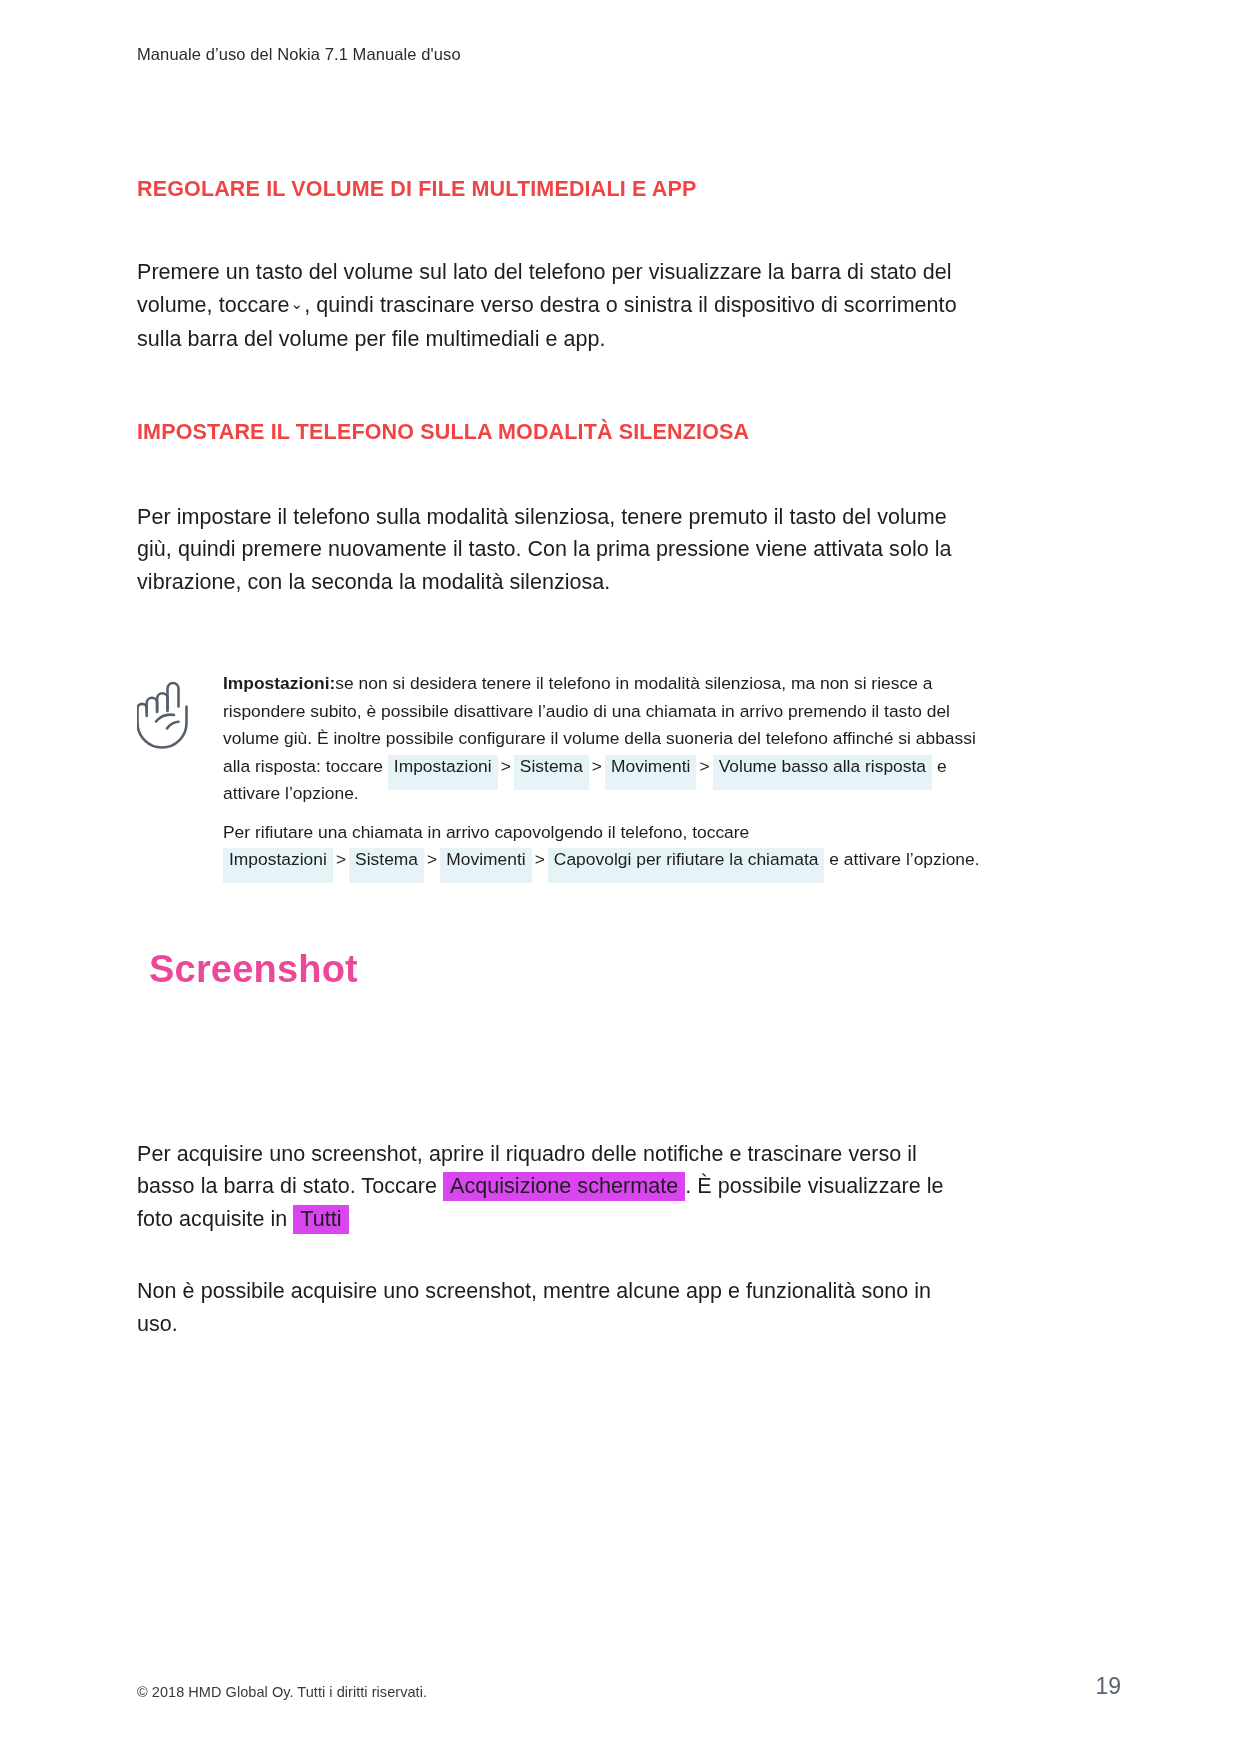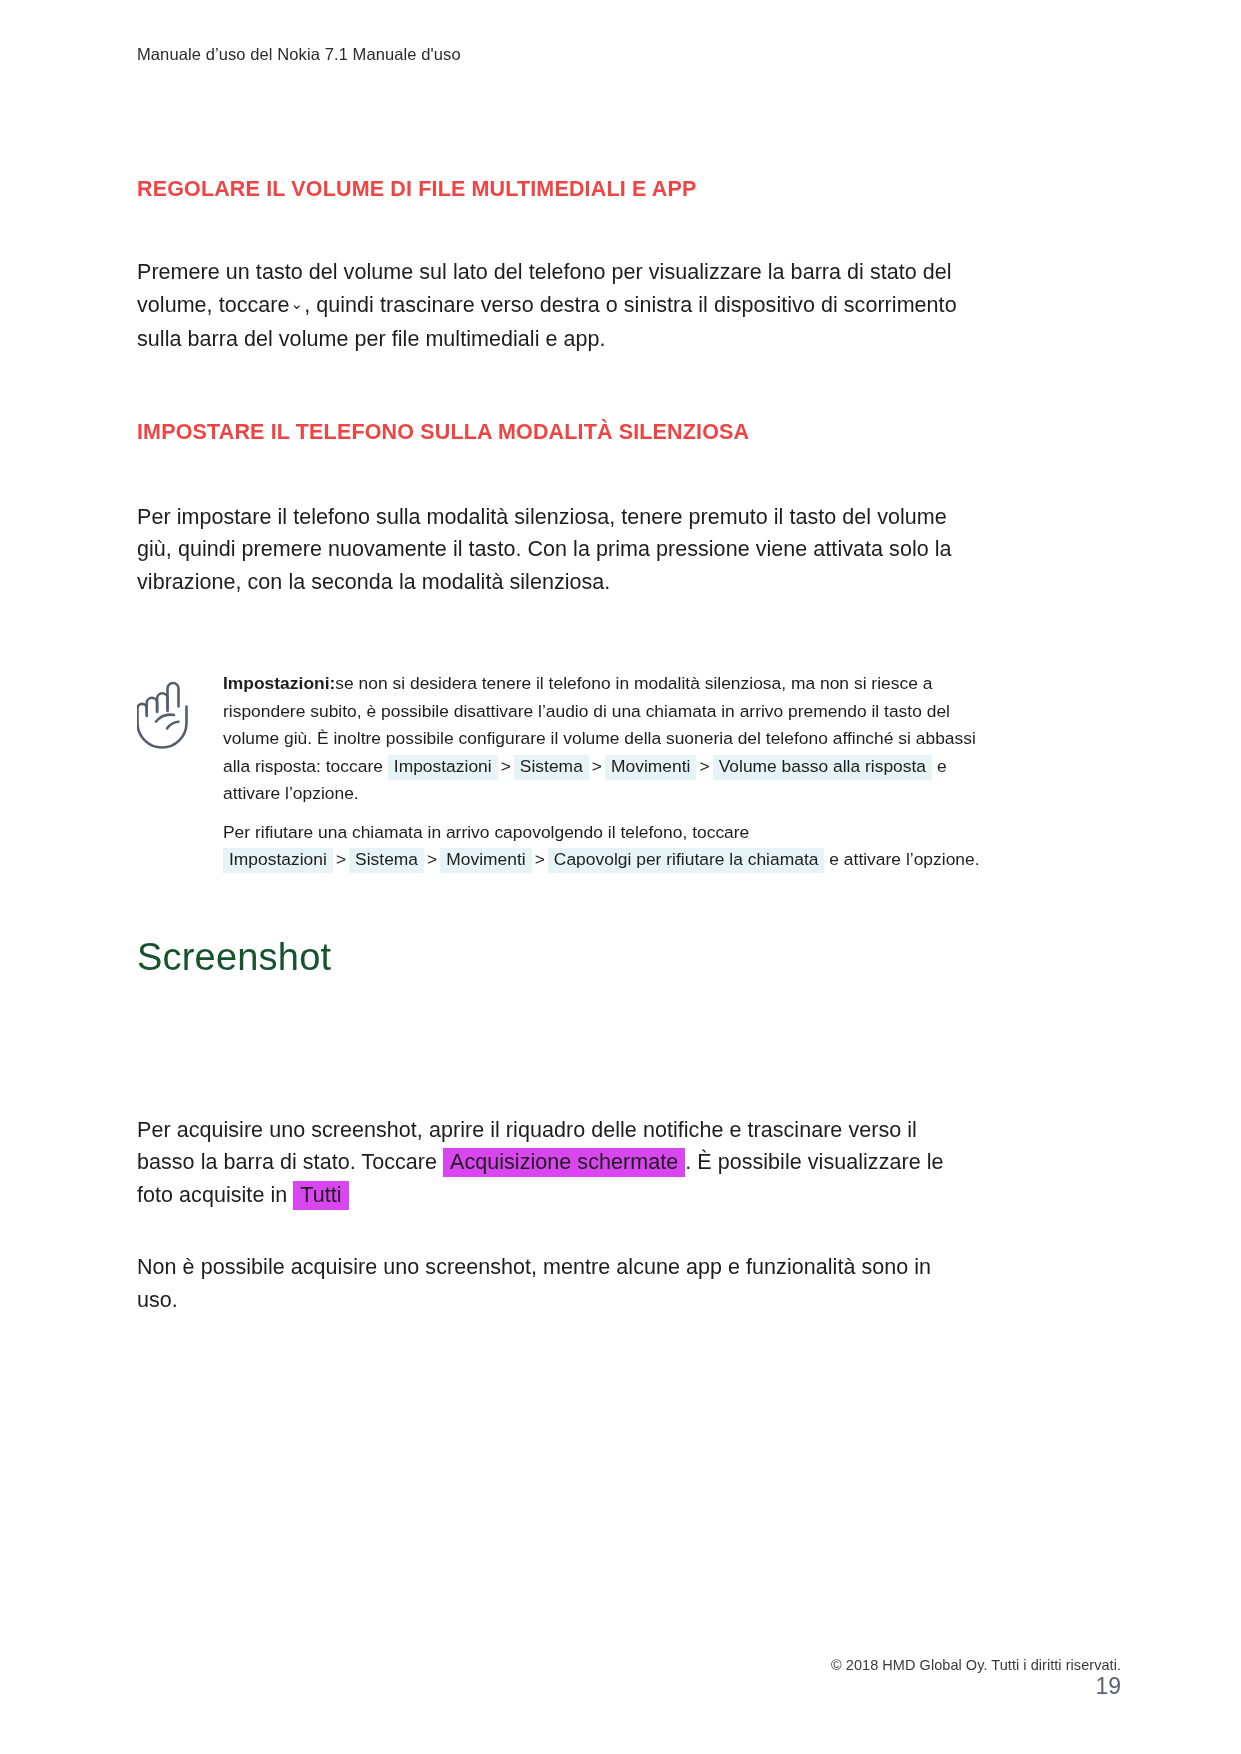--- a/index.html
+++ b/index.html
@@ -36,24 +36,24 @@
   
   .h2 {
     font-size: 21.5px;
     font-weight: bold;
     letter-spacing: 0.15px;
     color: #ef4444;
     margin: 0;
   }
   .h1 {
     font-size: 38px;
-    font-weight: normal;
-    color: #14532d;
+    font-weight: bold;
+    color: #ec4899;
     letter-spacing: 0.2px;
-    margin: 0;
+    margin: 12px;
   }
 
   
   .body-p {
     font-size: 21.5px;
     line-height: 32.5px;
     color: #1d1d1d;
     margin: 0;
     max-width: 838px;
     letter-spacing: 0.05px;
@@ -90,21 +90,21 @@
   }
   .tip-p + .tip-p {
     margin-top: 11px;
   }
   .tip-lead {
     font-weight: bold;
   }
 
   .chip {
     background: #e6f3f7;
-    padding: 1px 6px 4px 6px;
+    padding: 1px 6px 14px 6px;
     box-decoration-break: clone;
     -webkit-box-decoration-break: clone;
   }
   .sep {
     padding: 0 3px;
   }
 
   
   .chip-lg {
     background: #d946ef;
@@ -115,21 +115,20 @@
 
   
   .footer {
     position: absolute;
     left: 137px;
     right: 120px;
     bottom: 54px;
     display: flex;
     align-items: flex-end;
     justify-content: space-between;
-    flex-direction: column;
   }
   .copyright {
     font-size: 14.5px;
     color: #3a3a3a;
     letter-spacing: 0.05px;
   }
   .page-num {
     font-size: 23px;
     color: #5b6570;
   }

